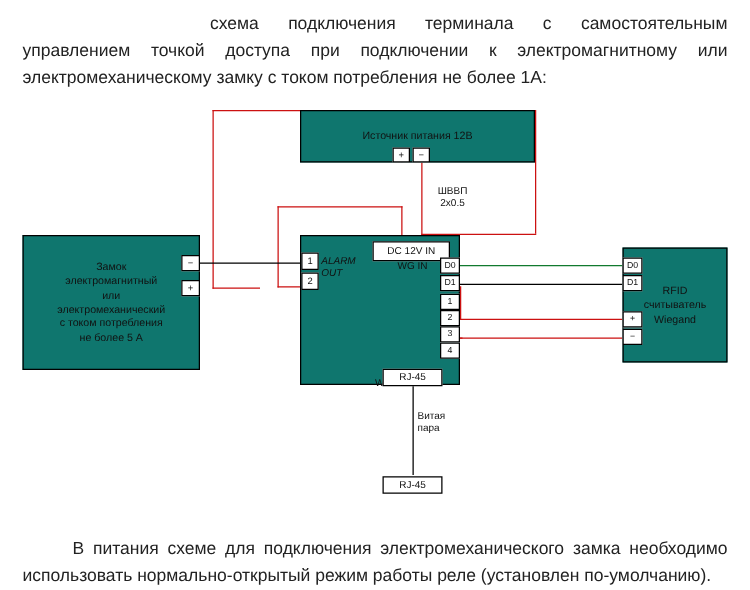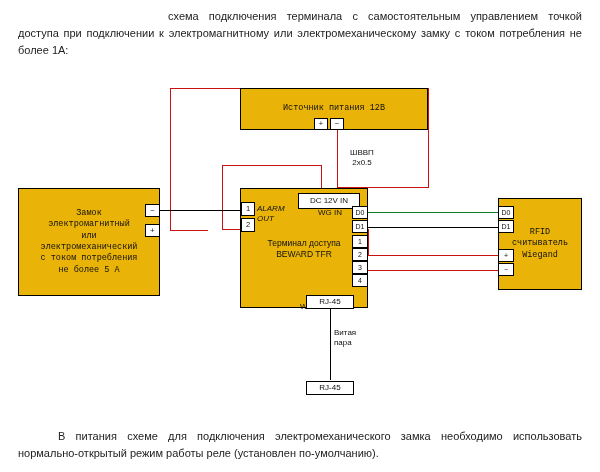--- a/index.html
+++ b/index.html
@@ -12,21 +12,21 @@
     background: #ffffff;
     font-family: "Liberation Sans", sans-serif;
     color: #1a1a1a;
     overflow: hidden;
     position: relative;
   }
   .intro, .outro {
     position: absolute;
     left: 18px;
     width: 564px;
-    font-size: 11px;
+    font-size: 14px;
     line-height: 1.55;
     text-align: justify;
     color: #222;
   }
   .intro { top: 8px; }
   .intro .indent { display: inline-block; width: 150px; }
   .outro { top: 428px; }
   .outro .indent { display: inline-block; width: 40px; }
 
   .diagram {
@@ -42,21 +42,21 @@
     border: 1px solid #000;
     background: #ffffff;
     display: flex;
     align-items: center;
     justify-content: center;
     text-align: center;
     font-size: 8.5px;
     line-height: 1.35;
     color: #111;
   }
-  .box.shaded { background: #eab308; font-family: Liberation Mono, monospace; }
+  .box.shaded { background: #0f766e; }
   .pin {
     position: absolute;
     box-sizing: border-box;
     border: 1px solid #000;
     background: #ffffff;
     font-size: 7.5px;
     line-height: 1;
     display: flex;
     align-items: center;
     justify-content: center;
@@ -131,22 +131,20 @@
 или
 электромеханический
 с током потребления
 не более 5 А</span>
   </div>
   <div class="pin" style="left:145px; top:134px; width:15px; height:13px;">−</div>
   <div class="pin" style="left:145px; top:154px; width:15px; height:13px;">+</div>
 
   <div class="box shaded" style="left:240px; top:118px; width:128px; height:120px;">
   </div>
-  <div class="lbl" style="left:240px; top:168px; width:128px; font-size:8.5px; white-space:pre-line;">Терминал доступа
-BEWARD TFR</div>
 
   <div class="pin" style="left:298px; top:123px; width:62px; height:16px; font-size:8px;">
     <span>DC 12V IN</span>
   </div>
 
   <div class="pin" style="left:241px; top:132px; width:14px; height:14px;">1</div>
   <div class="pin" style="left:241px; top:148px; width:14px; height:14px;">2</div>
   <div class="lbl" style="left:257px; top:134px; width:44px; text-align:left; font-size:8px; white-space:pre-line;font-style:italic;">ALARM
 OUT</div>
 

